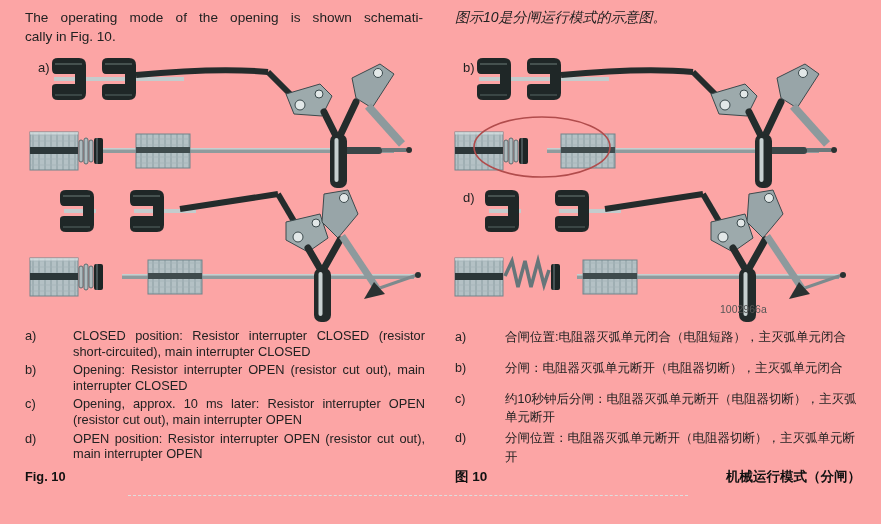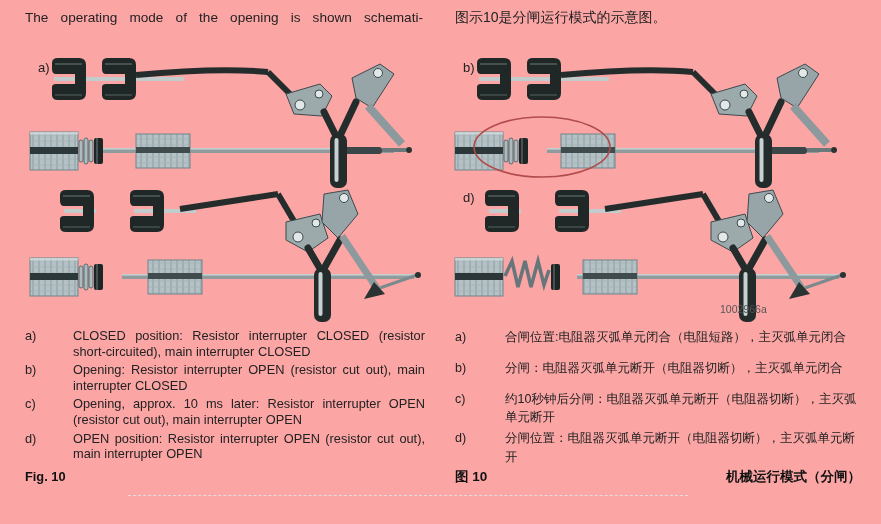--- a/index.html
+++ b/index.html
@@ -30,22 +30,23 @@
   .rule{border-top:1px dashed #dedede;height:0;}
   svg{display:block;}
 </style>
 </head>
 <body>
 
 <div class="page">
 
   <div class="abs intro" style="left:25px;top:8px;width:398px;">
     <span class="j1">The operating mode of the opening is shown schemati-</span>
-  </div>
-  <div class="abs intro" style="left:455px;top:8px;width:404px;font-size:14px;">图示10是分闸运行模式的示意图。</div>
+    <span class="j2">cally in Fig. 10.</span>
+  </div>
+  <div class="abs intro" style="left:455px;top:8px;width:404px;font-size:14px;font-style:italic;">图示10是分闸运行模式的示意图。</div>
 
   <svg class="abs" style="left:0;top:0;" width="881" height="524" viewBox="0 0 881 524">
     <defs>
       <pattern id="hp" width="6" height="6" patternUnits="userSpaceOnUse">
         <rect width="6" height="6" fill="#b4c1c5"></rect>
         <path d="M3,0V6" stroke="#8b9da2" stroke-width="1"></path>
         <path d="M0,3H6" stroke="#a3b2b6" stroke-width="0.7"></path>
       </pattern>
       <g id="clamp">
         <path d="M6,0 H27 Q34,0 34,7 V35 Q34,42 27,42 H6 Q0,42 0,37 V29 Q0,26 4,26 H23 V16 H4 Q0,16 0,11 V5 Q0,0 6,0 Z" fill="#1f2727"></path>

